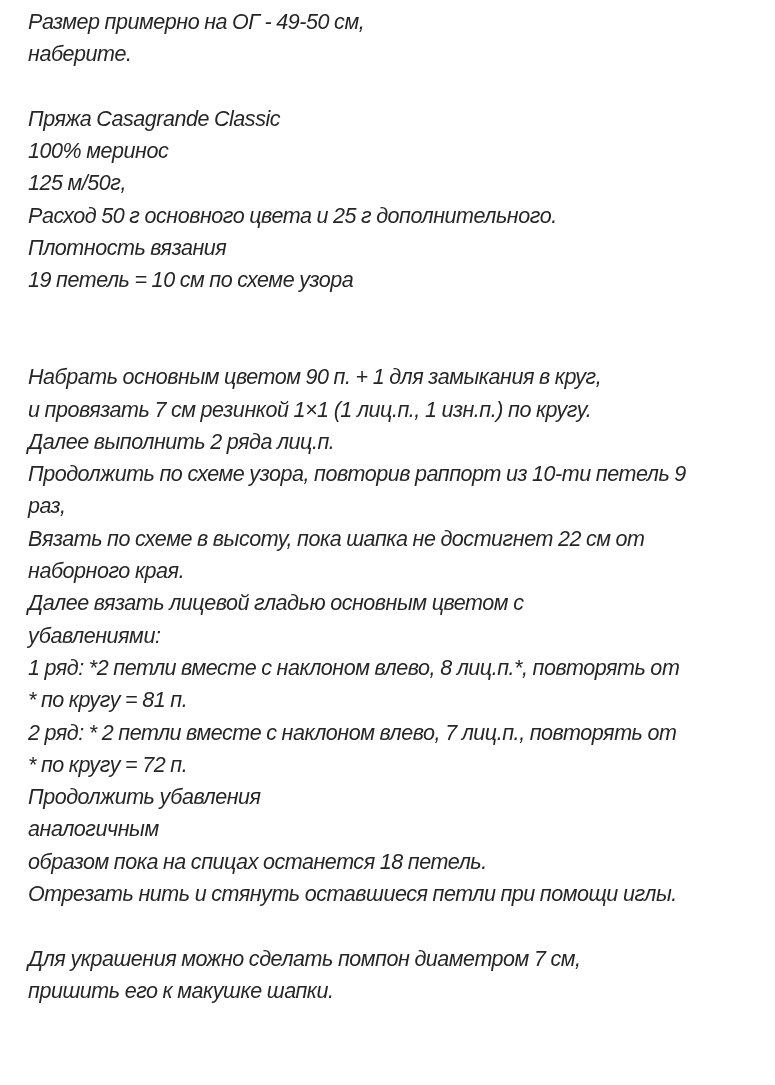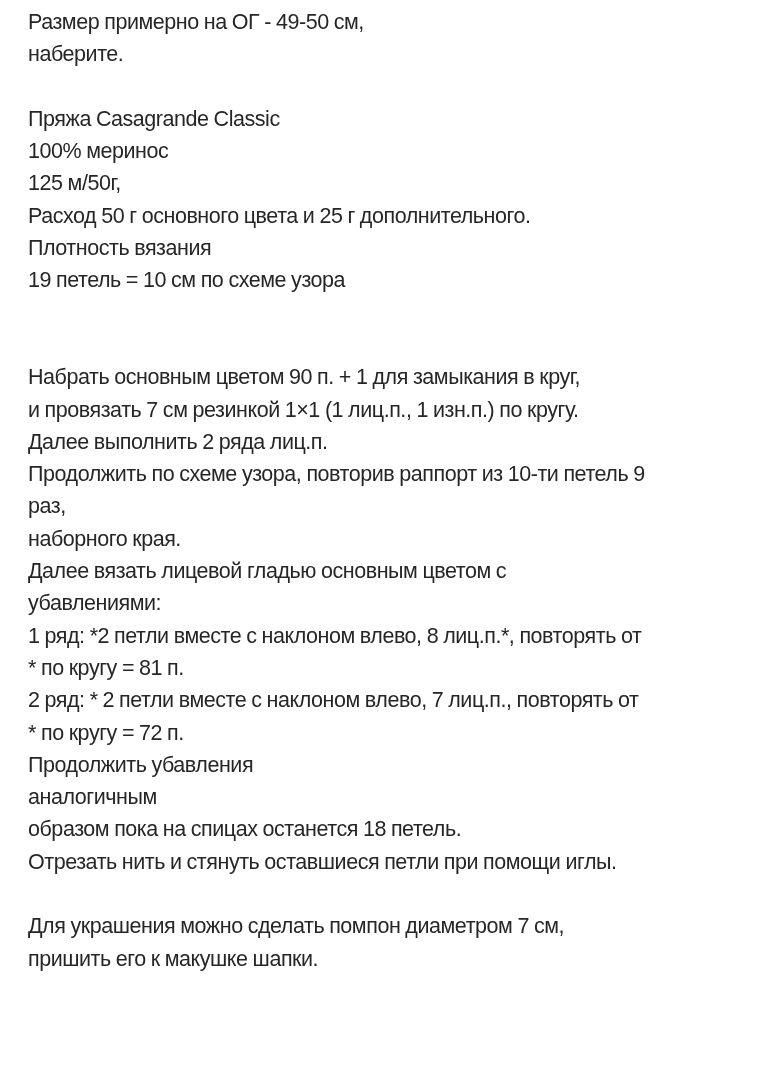--- a/index.html
+++ b/index.html
@@ -19,20 +19,21 @@
       font-size: 21.5px;
       line-height: 32.3px;
       color: #262626;
       letter-spacing: -0.45px;
       word-spacing: -0.5px;
     }
     .line {
       white-space: nowrap;
       display: block;
       height: 32.3px;
+      font-style: italic;
     }
     .blank {
       display: block;
       height: 32.3px;
     }
   </style>
 </head>
 <body>
 
 <div class="doc">
@@ -57,20 +58,21 @@
 
 
   <span class="blank"></span>
 
   <div>
     <span class="line">Набрать основным цветом 90 п. + 1 для замыкания в круг,</span>
     <span class="line">и провязать 7 см резинкой 1×1 (1 лиц.п., 1 изн.п.) по кругу.</span>
     <span class="line">Далее выполнить 2 ряда лиц.п.</span>
     <span class="line">Продолжить по схеме узора, повторив раппорт из 10-ти петель 9</span>
     <span class="line">раз,</span>
+    <span class="line">Вязать по схеме в высоту, пока шапка не достигнет 22 см от</span>
     <span class="line">наборного края.</span>
     <span class="line">Далее вязать лицевой гладью основным цветом с</span>
     <span class="line">убавлениями:</span>
     <span class="line">1 ряд: *2 петли вместе с наклоном влево, 8 лиц.п.*, повторять от</span>
     <span class="line">* по кругу = 81 п.</span>
     <span class="line">2 ряд: * 2 петли вместе с наклоном влево, 7 лиц.п., повторять от</span>
     <span class="line">* по кругу = 72 п.</span>
     <span class="line">Продолжить убавления</span>
     <span class="line">аналогичным</span>
     <span class="line">образом пока на спицах останется 18 петель.</span>

